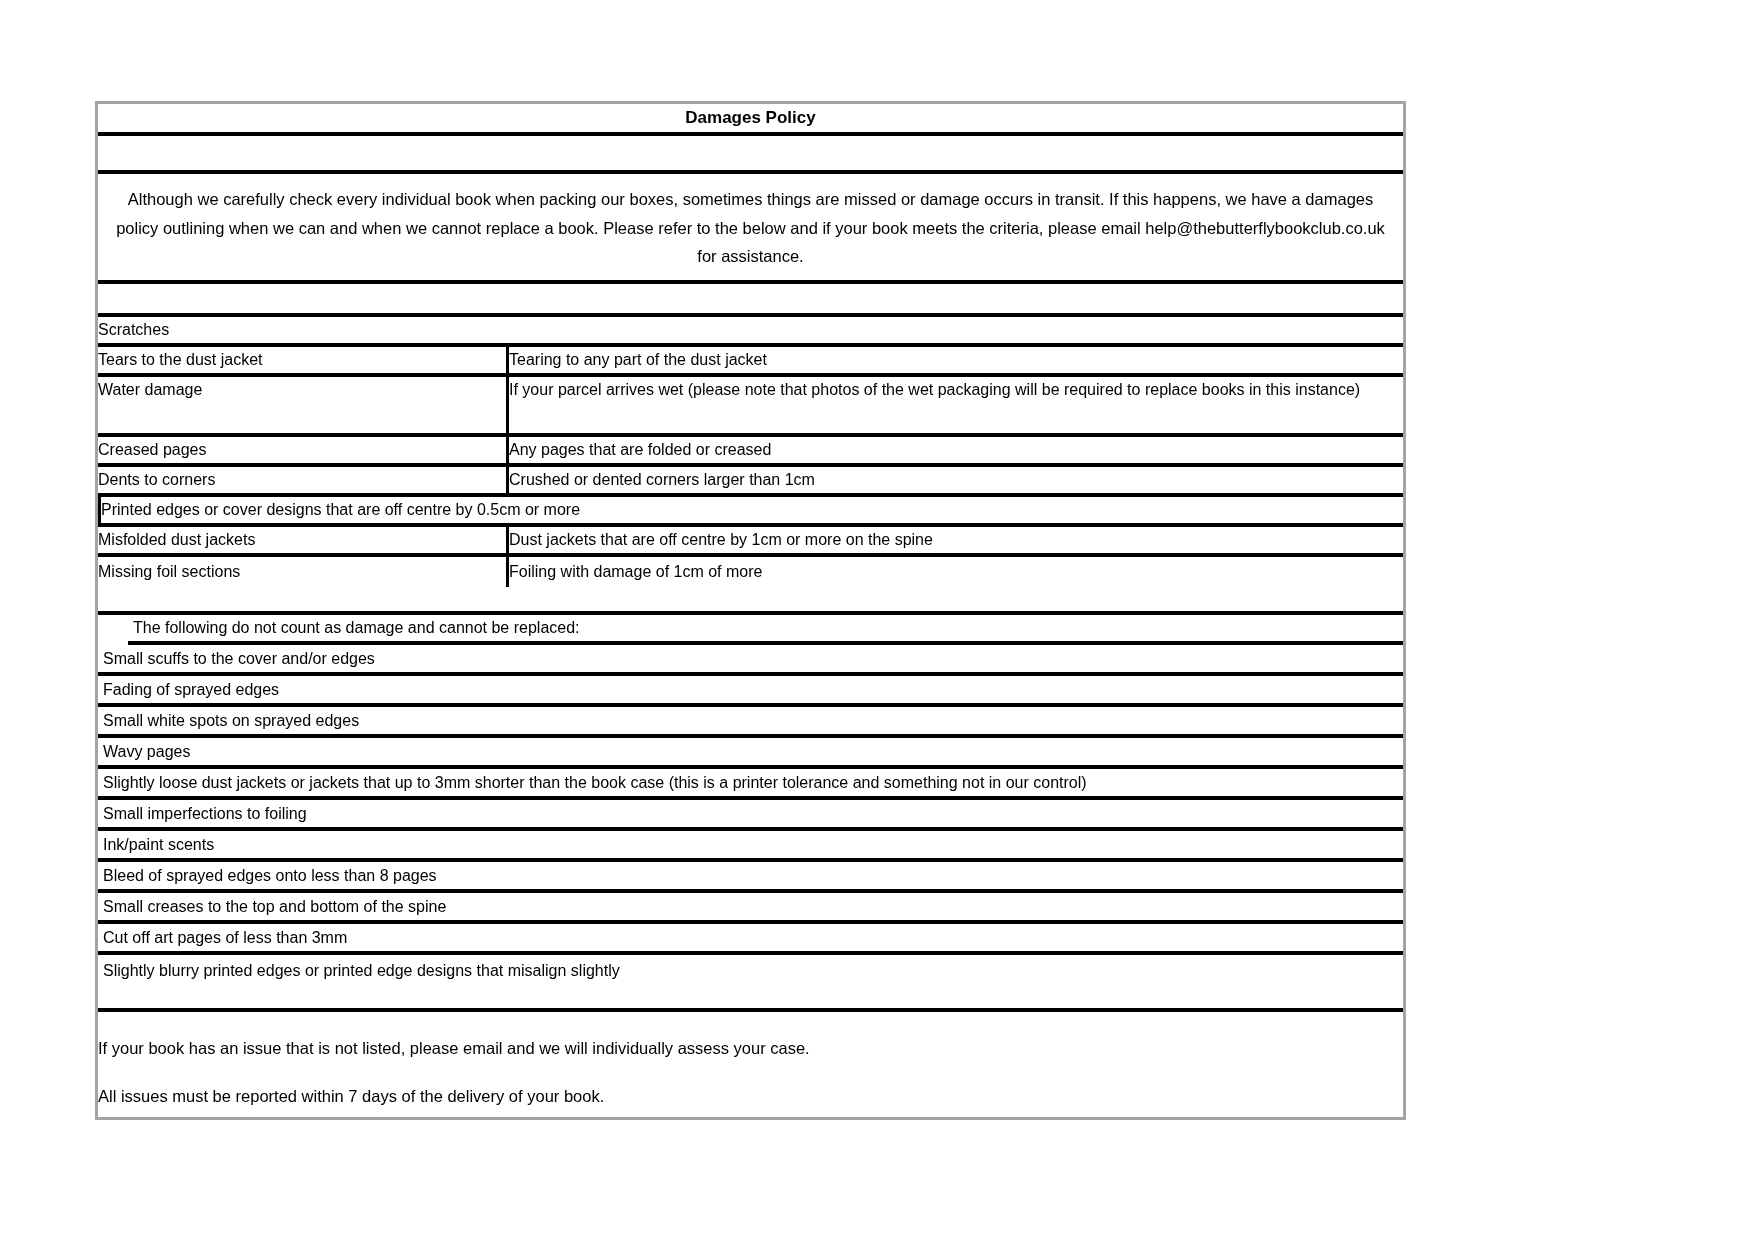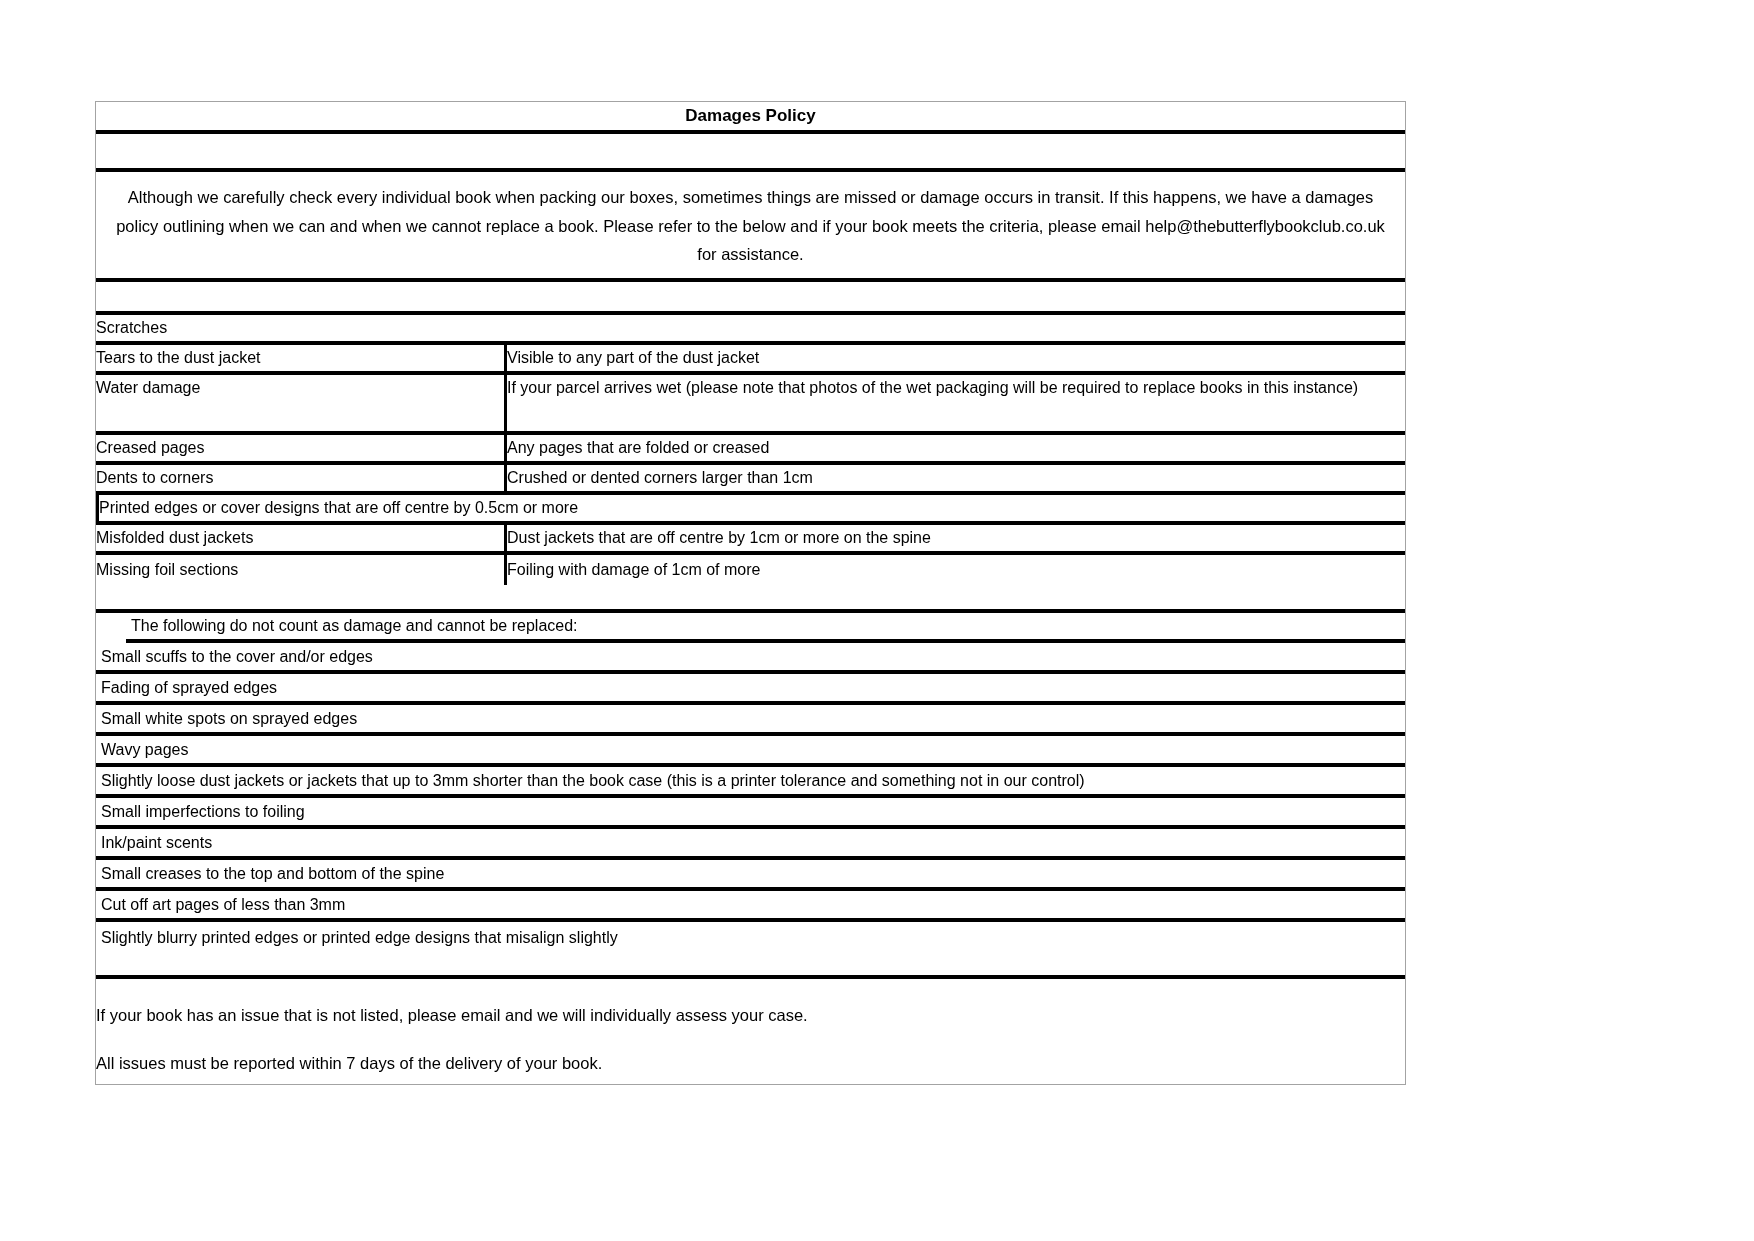--- a/index.html
+++ b/index.html
@@ -16,21 +16,21 @@
     position: relative;
     width: 1754px;
     height: 1241px;
     background: #ffffff;
   }
   .policy-table {
     position: absolute;
     left: 95px;
     top: 101px;
     width: 1311px;
-    border: 1px solid #a3a3a3;
+    border: 3px solid #a3a3a3;
     background: #ffffff;
     box-sizing: border-box;
   }
   .row {
     box-sizing: border-box;
     border-bottom: 4px solid #000000;
     position: relative;
     overflow: hidden;
     background: #ffffff;
   }
@@ -122,21 +122,21 @@
     <div class="cell left">
       <span class="txt">Scratches</span>
     </div>
   </div>
 
   <div class="row two-col">
     <div class="cell left">
       <span class="txt">Tears to the dust jacket</span>
     </div>
     <div class="cell right">
-      <span class="txt">Visible to any part of the dust jacket</span>
+      <span class="txt">Tearing to any part of the dust jacket</span>
     </div>
   </div>
 
   <div class="row two-col tall">
     <div class="cell left">
       <span class="txt">Water damage</span>
     </div>
     <div class="cell right">
       <span class="txt">If your parcel arrives wet (please note that photos of the wet packaging will be required to replace books in this instance)</span>
     </div>
@@ -213,20 +213,23 @@
   </div>
 
   <div class="row single-row">
     <span class="txt">Small imperfections to foiling</span>
   </div>
 
   <div class="row single-row">
     <span class="txt">Ink/paint scents</span>
   </div>
 
+  <div class="row single-row">
+    <span class="txt">Bleed of sprayed edges onto less than 8 pages</span>
+  </div>
 
   <div class="row single-row">
     <span class="txt">Small creases to the top and bottom of the spine</span>
   </div>
 
   <div class="row single-row">
     <span class="txt">Cut off art pages of less than 3mm</span>
   </div>
 
   <div class="row single-row">

